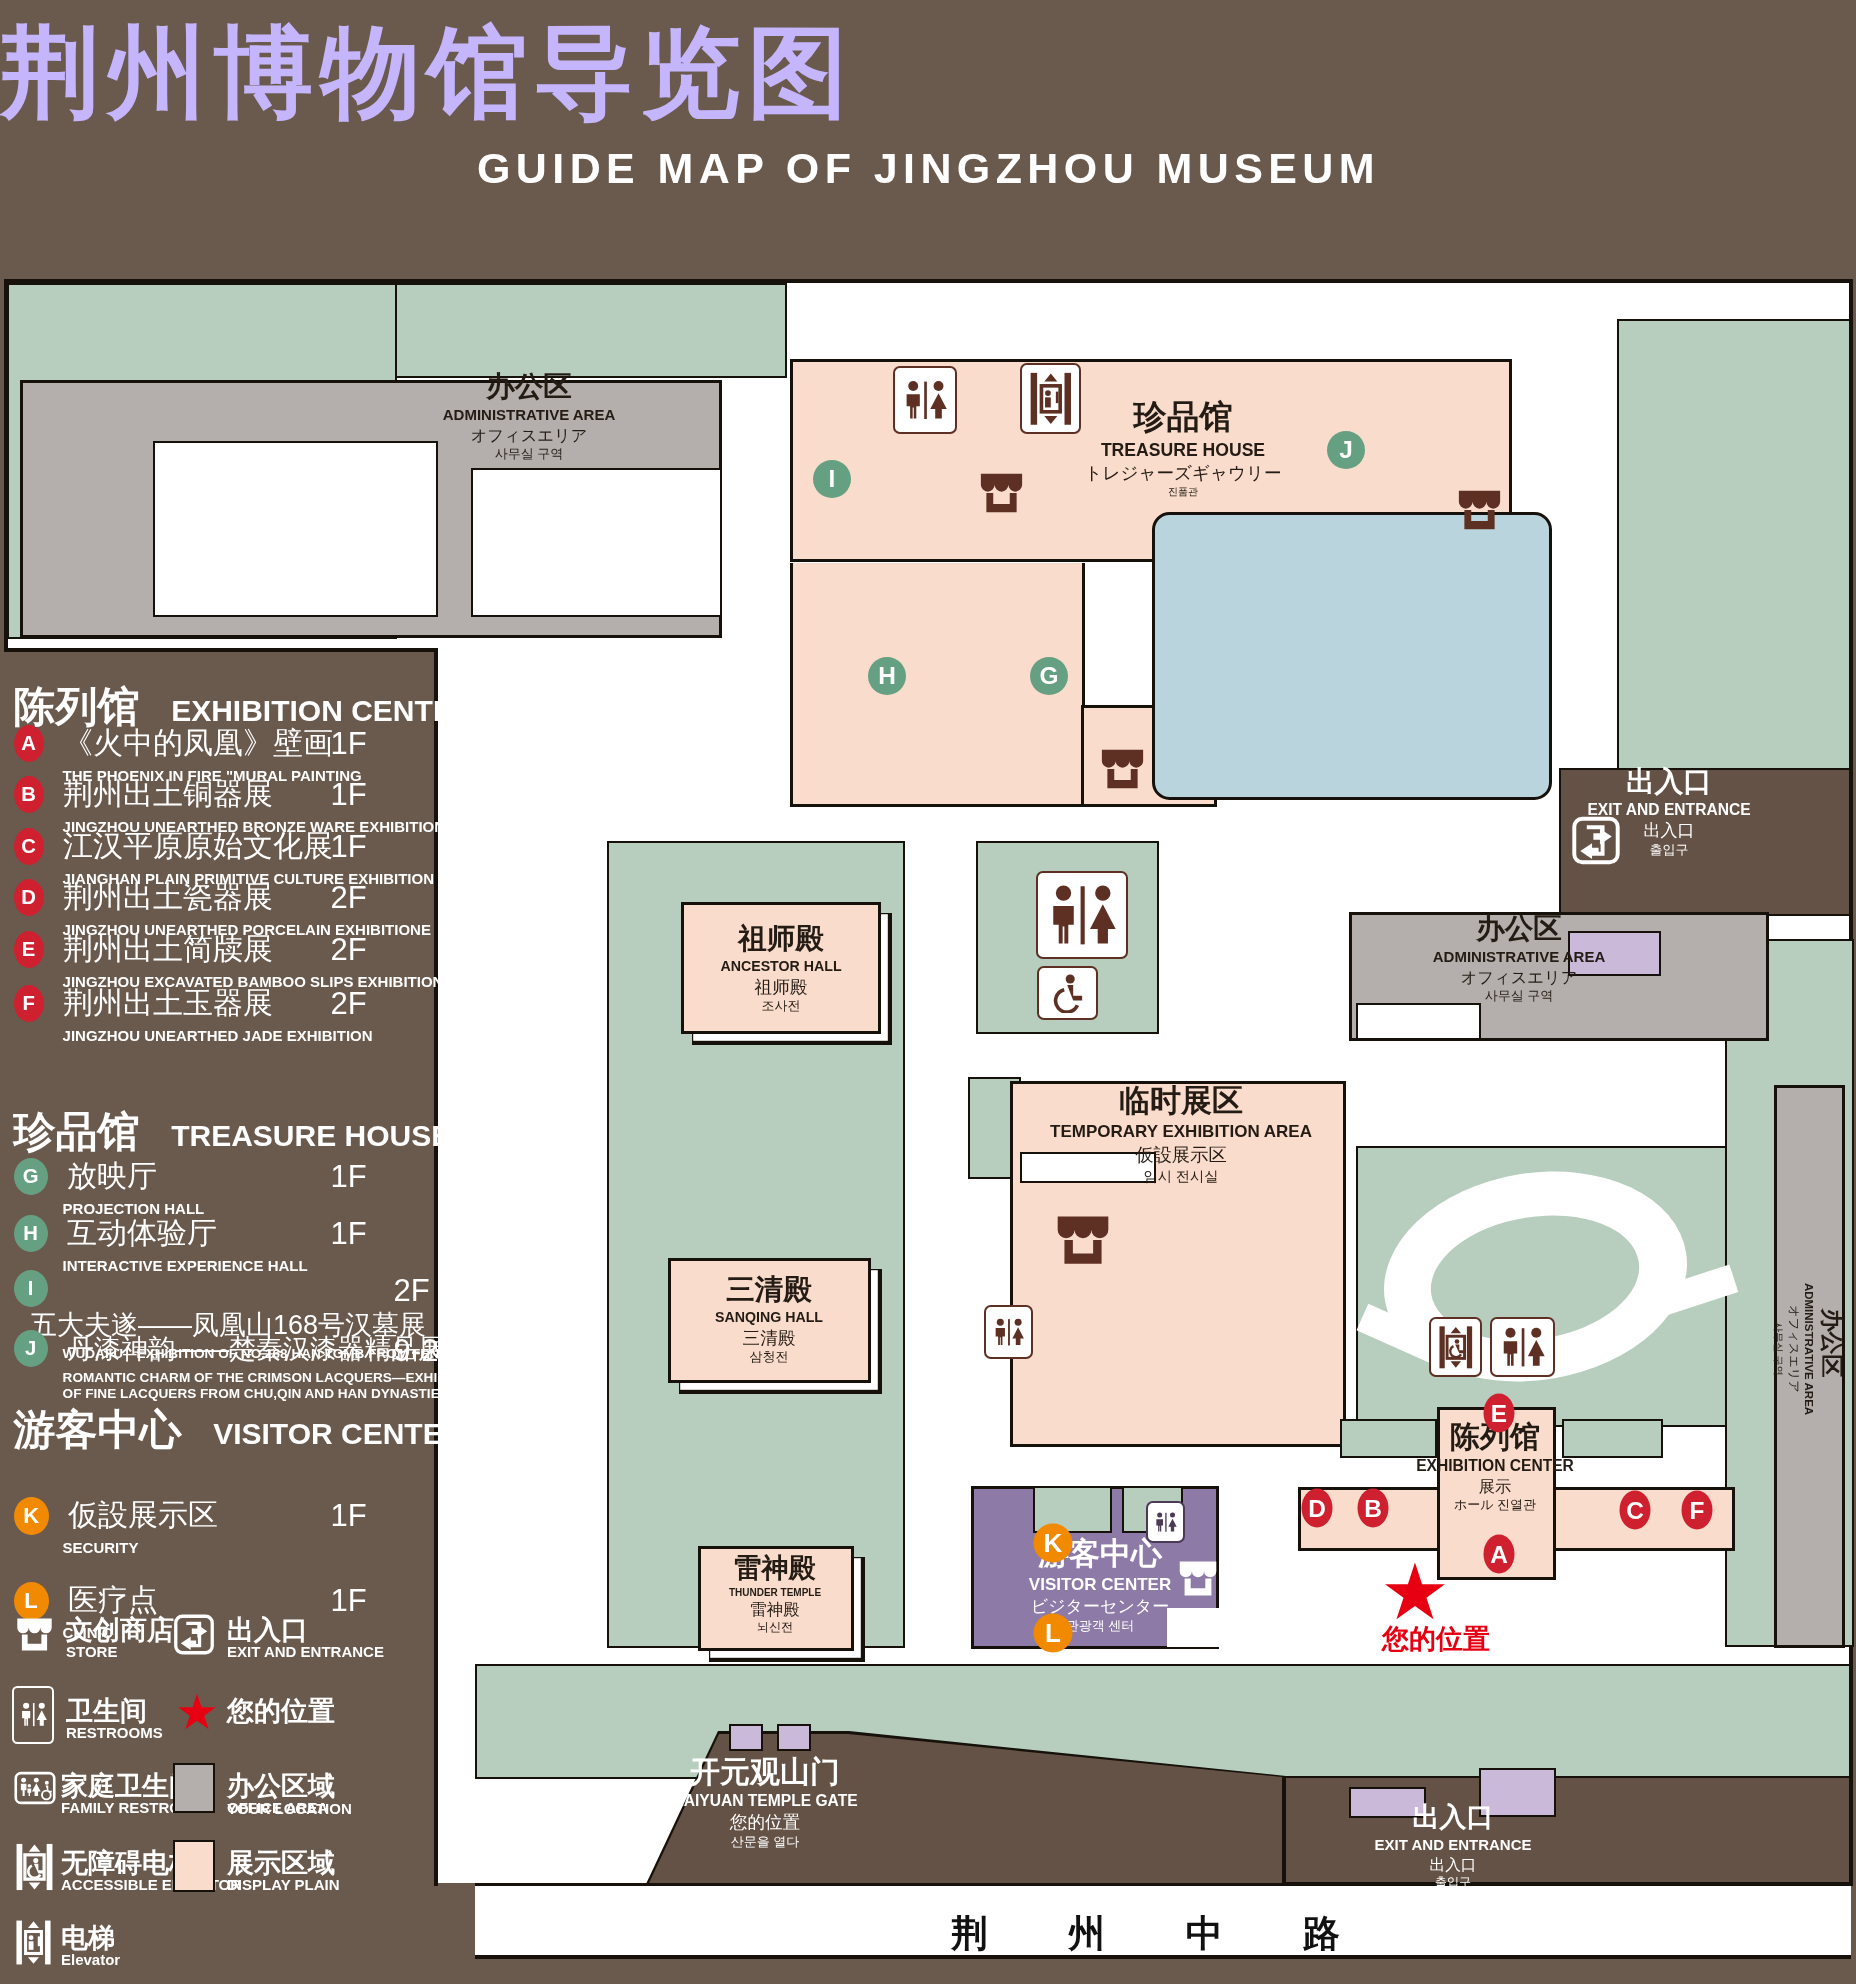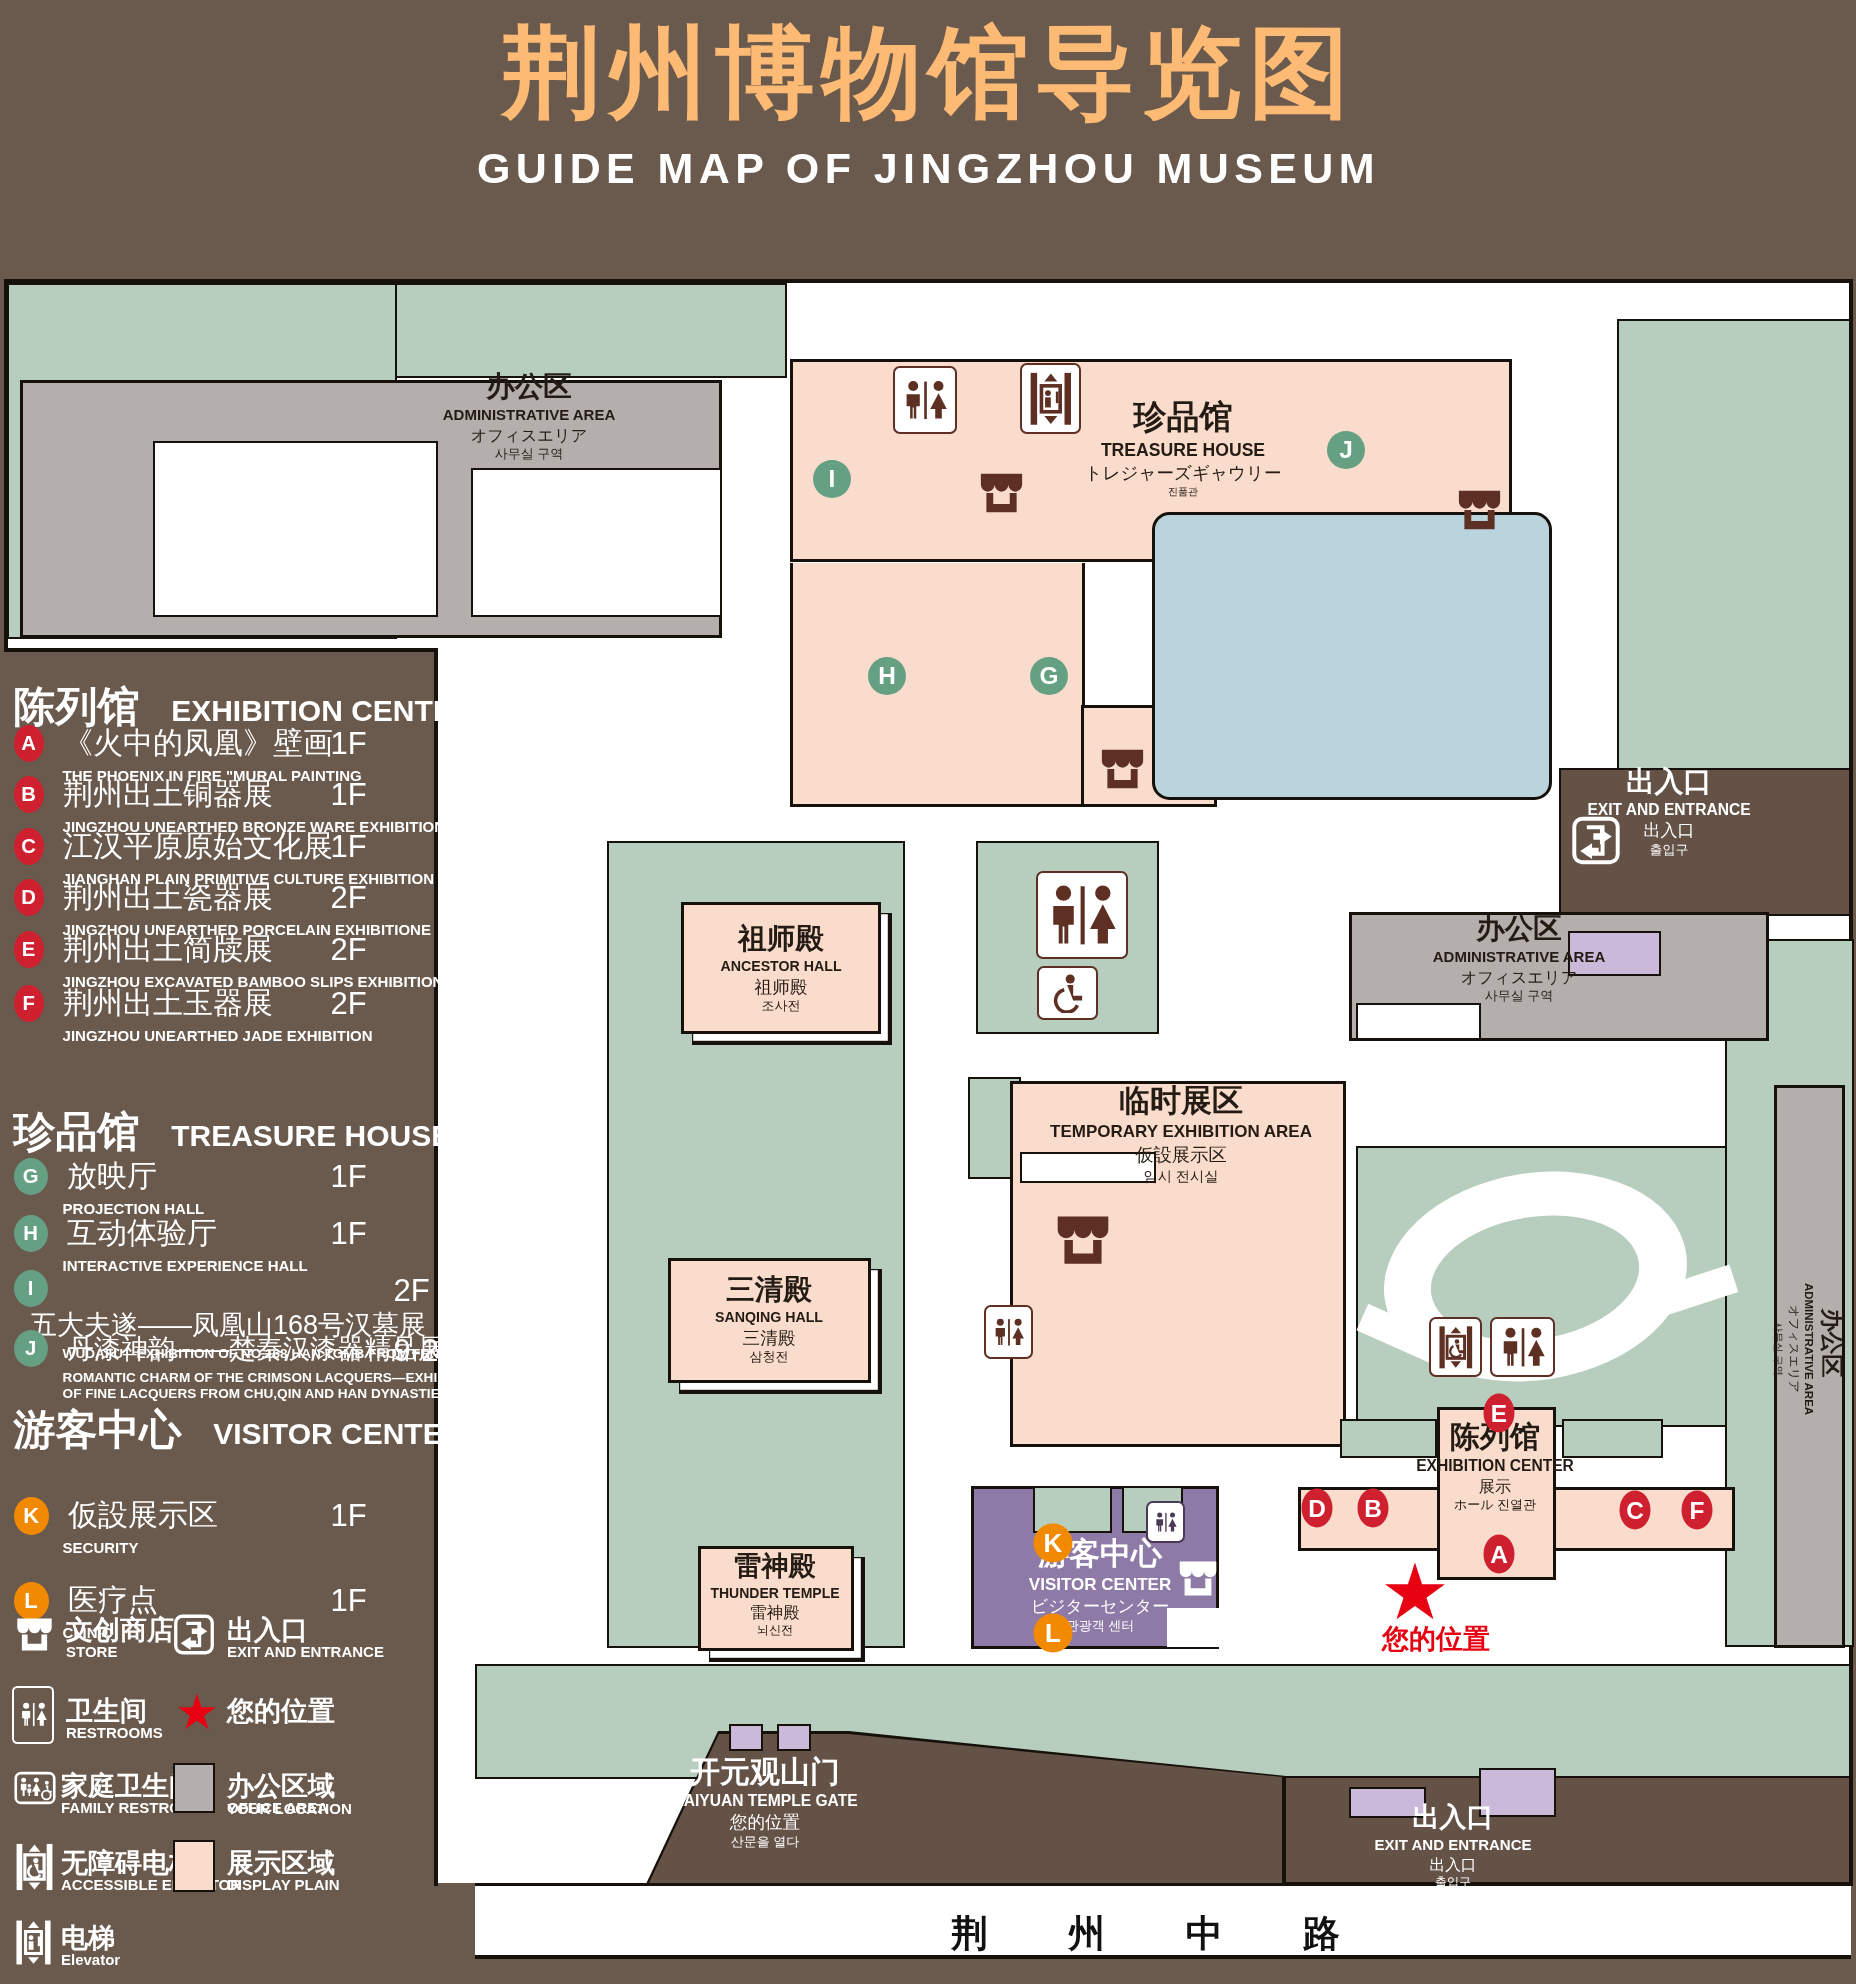--- a/index.html
+++ b/index.html
@@ -9,21 +9,21 @@
   .green{background:#b7cebe;border:2.7px solid #17110b}
   .whitearea{background:#ffffff}
   .pink{background:#f9dccc;border:3.4px solid #17110b}
   .grayb{background:#b4afac;border:3.4px solid #17110b}
   .purpleb{background:#8e7aa7;border:3.4px solid #17110b}
   .lpurple{background:#cbb9da;border:2.7px solid #17110b}
   .brownarea{background:#645246;border:2.7px solid #17110b}
   .pond{background:#bad4dd;border:3.4px solid #17110b;border-radius:17.6px}
   .blk{background:#17110b}
   .cut{background:#ffffff;border:2.7px solid #17110b}
-  .title{position:absolute;left:0;right:0;top:6.8px;text-align:center;color:#fdba74;
+  .title{position:absolute;left:0;right:0;top:6.8px;text-align:left;color:#c4b5fd;
          font-weight:900;font-size:100px;letter-spacing:6.8px}
   .subtitle{position:absolute;left:0;right:0;top:144px;text-align:center;color:#fff;
          font-weight:700;font-size:43px;letter-spacing:5.4px}
   .mlabel{position:absolute;transform:translate(-50%,-50%);text-align:center;
           color:#241c14;line-height:1.3;white-space:nowrap;z-index:30}
   .mlabel.wh{color:#ffffff}
   .l1{font-weight:900}.l2{font-weight:800}.l3{font-weight:500}.l4{font-weight:500}
   .marker{position:absolute;transform:translate(-50%,-50%);display:flex;align-items:center;
           justify-content:center;color:#fff;font-weight:800;border-radius:50%;z-index:40}
   .m-red{background:#cf2030;width:31px;height:39px;font-size:24.4px}
@@ -316,21 +316,21 @@
   <div class="l4" style="font-size:14.2px">임시 전시실</div>
 </div>
 <div class="mlabel" style="left:769px;top:1319px">
   <div class="l1" style="font-size:28.5px">三清殿</div>
   <div class="l2" style="font-size:14.2px">SANQING HALL</div>
   <div class="l3" style="font-size:17.6px">三清殿</div>
   <div class="l4" style="font-size:13px">삼청전</div>
 </div>
 <div class="mlabel" style="left:775px;top:1594px">
   <div class="l1" style="font-size:27px">雷神殿</div>
-  <div class="l2" style="font-size:14px">THUNDER TEMPLE</div>
+  <div class="l2" style="font-size:10px">THUNDER TEMPLE</div>
   <div class="l3" style="font-size:16.3px">雷神殿</div>
   <div class="l4" style="font-size:12.2px">뇌신전</div>
 </div>
 <div class="mlabel wh" style="left:1100px;top:1585px">
   <div class="l1" style="font-size:31px">游客中心</div>
   <div class="l2" style="font-size:17px">VISITOR CENTER</div>
   <div class="l3" style="font-size:17px">ビジターセンター</div>
   <div class="l4" style="font-size:13px">관광객 센터</div>
 </div>
 <div class="mlabel" style="left:1495px;top:1466px">

